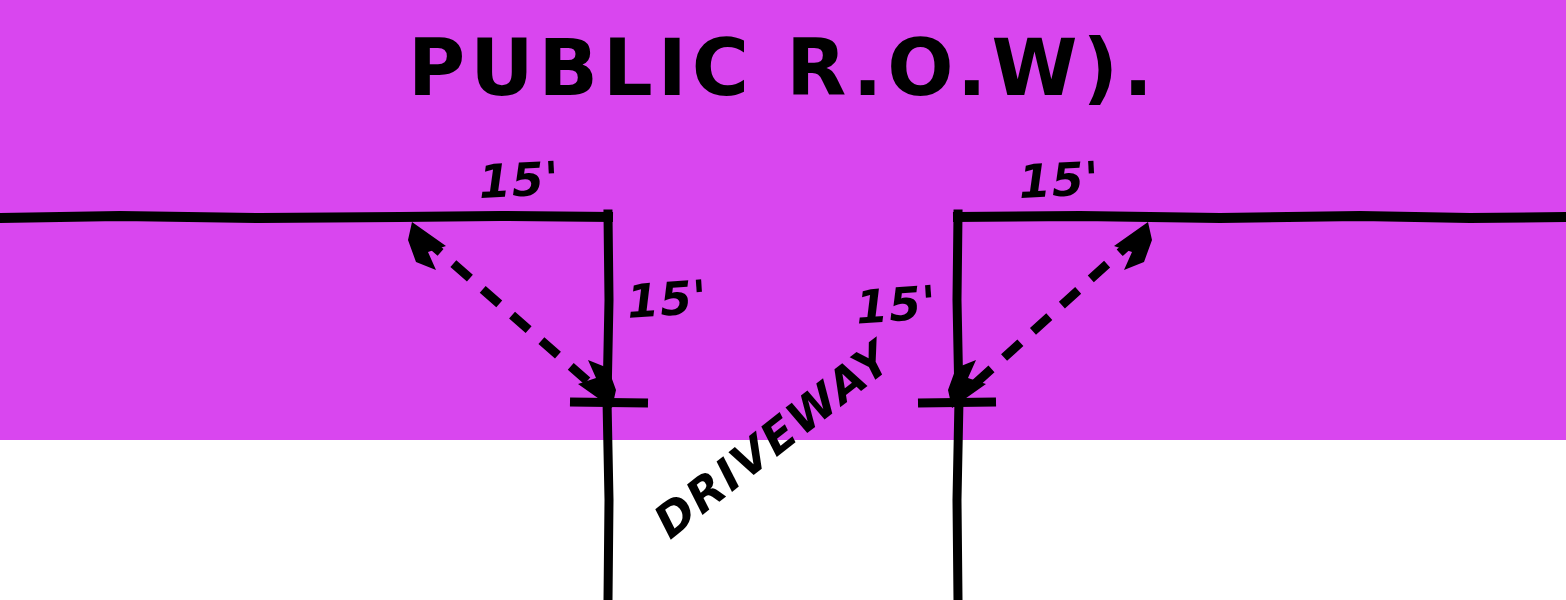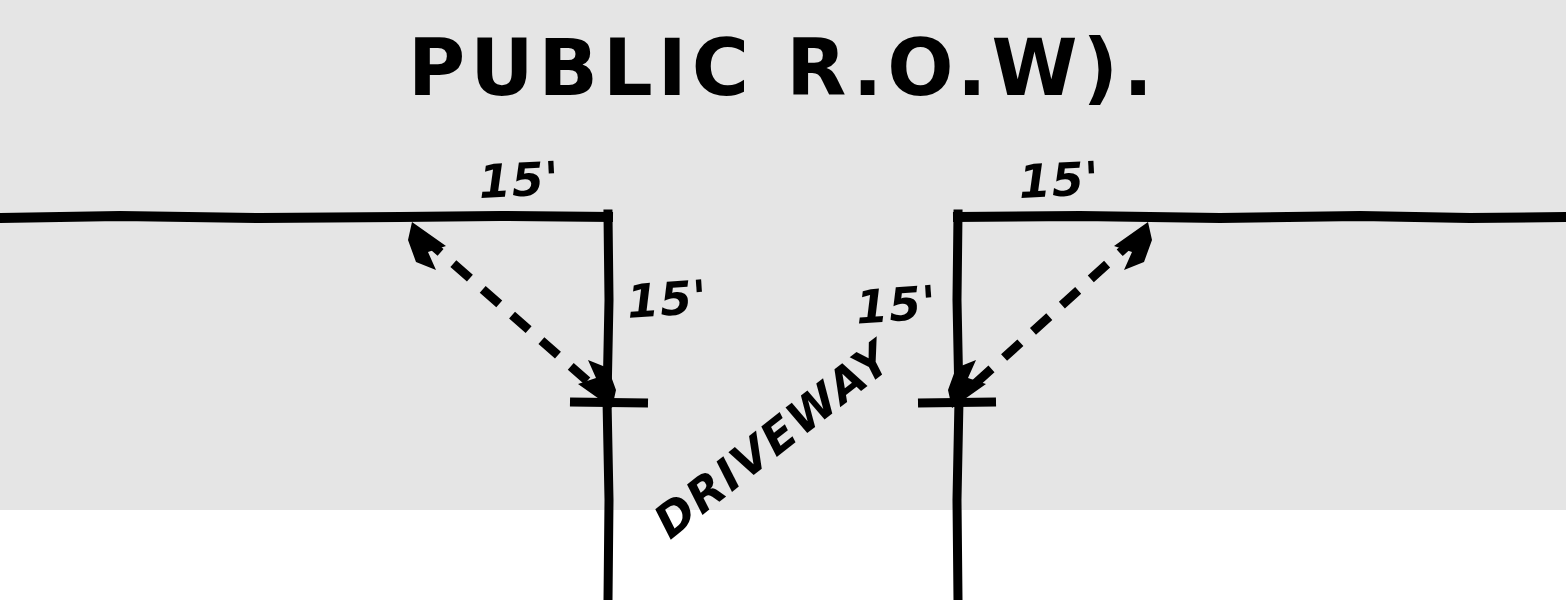--- a/index.html
+++ b/index.html
@@ -10,22 +10,22 @@
   }
   body {
     width: 1566px;
     height: 600px;
     overflow: hidden;
     font-family: "Liberation Sans", sans-serif;
   }
   #diagram-root {
     position: relative;
     width: 1566px;
-    height: 510px;
-    background: #e5e5e5;
+    height: 440px;
+    background: #d946ef;
   }
   #sketch {
     position: absolute;
     top: 0;
     left: 0;
     width: 1566px;
     height: 600px;
     display: block;
   }
   

